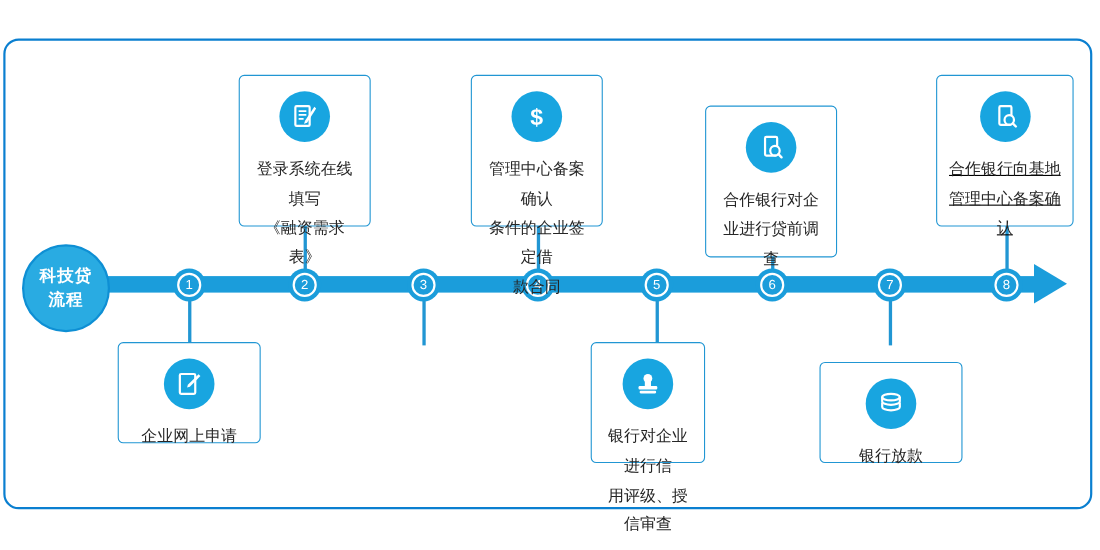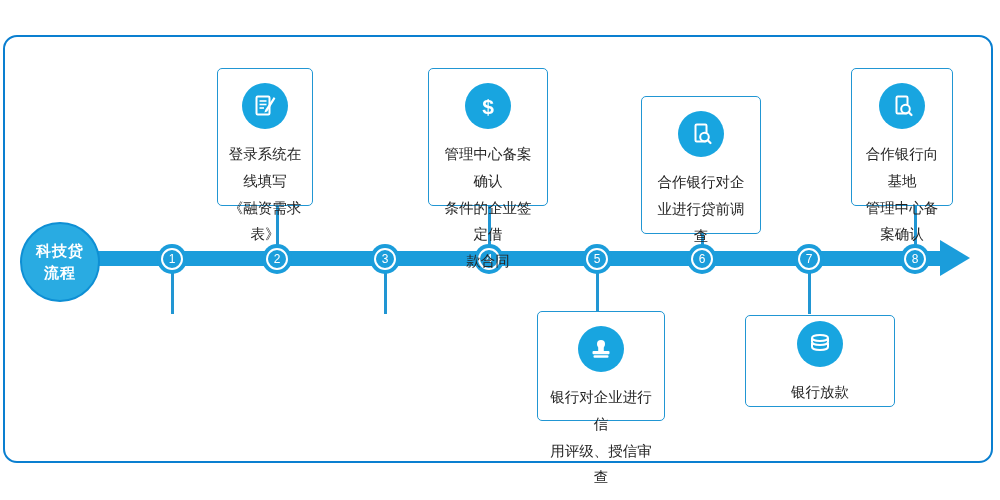--- a/index.html
+++ b/index.html
@@ -163,28 +163,37 @@
     <span>科技贷</span>
     <span>流程</span>
   </div>
 
   <div class="stem" style="left:171px; top:266px; height:48px;"></div>
   <div class="marker" style="left:157px;">
     <div class="ring">
       <span class="num">1</span>
     </div>
   </div>
+  <div class="card" style="left:107px; top:311px; width:130px; height:92px;">
+    <div class="icon-circle">
+      <svg width="28" height="28" viewBox="0 0 28 28">
+        <rect x="5.5" y="5" width="14" height="18" rx="1.2" fill="none" stroke="#ffffff" stroke-width="2"></rect>
+        <path d="M22.5 5.2 L24.2 6.9 L14.6 16.5 L12.1 17.2 L12.8 14.7 Z" fill="#ffffff"></path>
+      </svg>
+    </div>
+    <div class="label">企业网上申请</div>
+  </div>
 
   <div class="stem" style="left:276px; top:205px; height:48px;"></div>
   <div class="marker" style="left:262px;">
     <div class="ring">
       <span class="num">2</span>
     </div>
   </div>
-  <div class="card" style="left:217px; top:68px; width:96px; height:138px;">
+  <div class="card" style="left:217px; top:68px; width:120px; height:138px;">
     <div class="icon-circle">
       <svg width="28" height="28" viewBox="0 0 28 28">
         <rect x="5.5" y="4.5" width="13" height="18" rx="1.2" fill="none" stroke="#ffffff" stroke-width="2"></rect>
         <line x1="8.5" y1="9" x2="15.5" y2="9" stroke="#ffffff" stroke-width="1.6"></line>
         <line x1="8.5" y1="12.5" x2="15.5" y2="12.5" stroke="#ffffff" stroke-width="1.6"></line>
         <line x1="8.5" y1="16" x2="13" y2="16" stroke="#ffffff" stroke-width="1.6"></line>
         <path d="M22.8 5.0 L24.4 6.6 L16.2 19.5 L13.4 20.6 L14.3 17.7 Z" fill="#ffffff"></path>
       </svg>
     </div>
     <div class="label">登录系统在线填写
@@ -214,21 +223,21 @@
 条件的企业签定借
 款合同</div>
   </div>
 
   <div class="stem" style="left:596px; top:266px; height:48px;"></div>
   <div class="marker" style="left:582px;">
     <div class="ring">
       <span class="num">5</span>
     </div>
   </div>
-  <div class="card" style="left:537px; top:311px; width:128px; height:110px;">
+  <div class="card" style="left:537px; top:311px; width:104px; height:110px;">
     <div class="icon-circle">
       <svg width="28" height="28" viewBox="0 0 28 28">
         <circle cx="14" cy="9" r="4" fill="#ffffff"></circle>
         <rect x="11.2" y="11" width="5.6" height="5.5" fill="#ffffff"></rect>
         <rect x="5.5" y="16" width="17" height="3.2" rx="1" fill="#ffffff"></rect>
         <rect x="6.5" y="20.3" width="15" height="2.4" rx="1" fill="#ffffff"></rect>
       </svg>
     </div>
     <div class="label">银行对企业进行信
 用评级、授信审查</div>
@@ -251,38 +260,38 @@
     <div class="label">合作银行对企
 业进行贷前调查</div>
   </div>
 
   <div class="stem" style="left:808px; top:266px; height:48px;"></div>
   <div class="marker" style="left:794px;">
     <div class="ring">
       <span class="num">7</span>
     </div>
   </div>
-  <div class="card" style="left:745px; top:315px; width:150px; height:92px;justify-content:flex-end;">
+  <div class="card" style="left:745px; top:329px; width:130px; height:92px;">
     <div class="icon-circle">
       <svg width="28" height="28" viewBox="0 0 28 28">
         <ellipse cx="14" cy="8" rx="8" ry="3" fill="none" stroke="#ffffff" stroke-width="2"></ellipse>
         <path d="M6 8 v4 a8 3 0 0 0 16 0 v-4" fill="none" stroke="#ffffff" stroke-width="2"></path>
         <path d="M6 13 v4 a8 3 0 0 0 16 0 v-4" fill="none" stroke="#ffffff" stroke-width="2"></path>
       </svg>
     </div>
     <div class="label">银行放款</div>
   </div>
 
   <div class="stem" style="left:914px; top:205px; height:48px;"></div>
   <div class="marker" style="left:900px;">
     <div class="ring">
       <span class="num">8</span>
     </div>
   </div>
-  <div class="card" style="left:851px; top:68px; width:102px; height:138px;">
+  <div class="card" style="left:851px; top:68px; width:125px; height:138px;text-decoration:underline;">
     <div class="icon-circle">
       <svg width="28" height="28" viewBox="0 0 28 28">
         <rect x="8.5" y="4.5" width="11" height="17" rx="1.2" fill="none" stroke="#ffffff" stroke-width="2"></rect>
         <circle cx="17.5" cy="17" r="4.3" fill="#18a5e0" stroke="#ffffff" stroke-width="2"></circle>
         <line x1="20.7" y1="20.2" x2="23.5" y2="23" stroke="#ffffff" stroke-width="2.2" stroke-linecap="round"></line>
       </svg>
     </div>
     <div class="label">合作银行向基地
 管理中心备案确认</div>
   </div>

